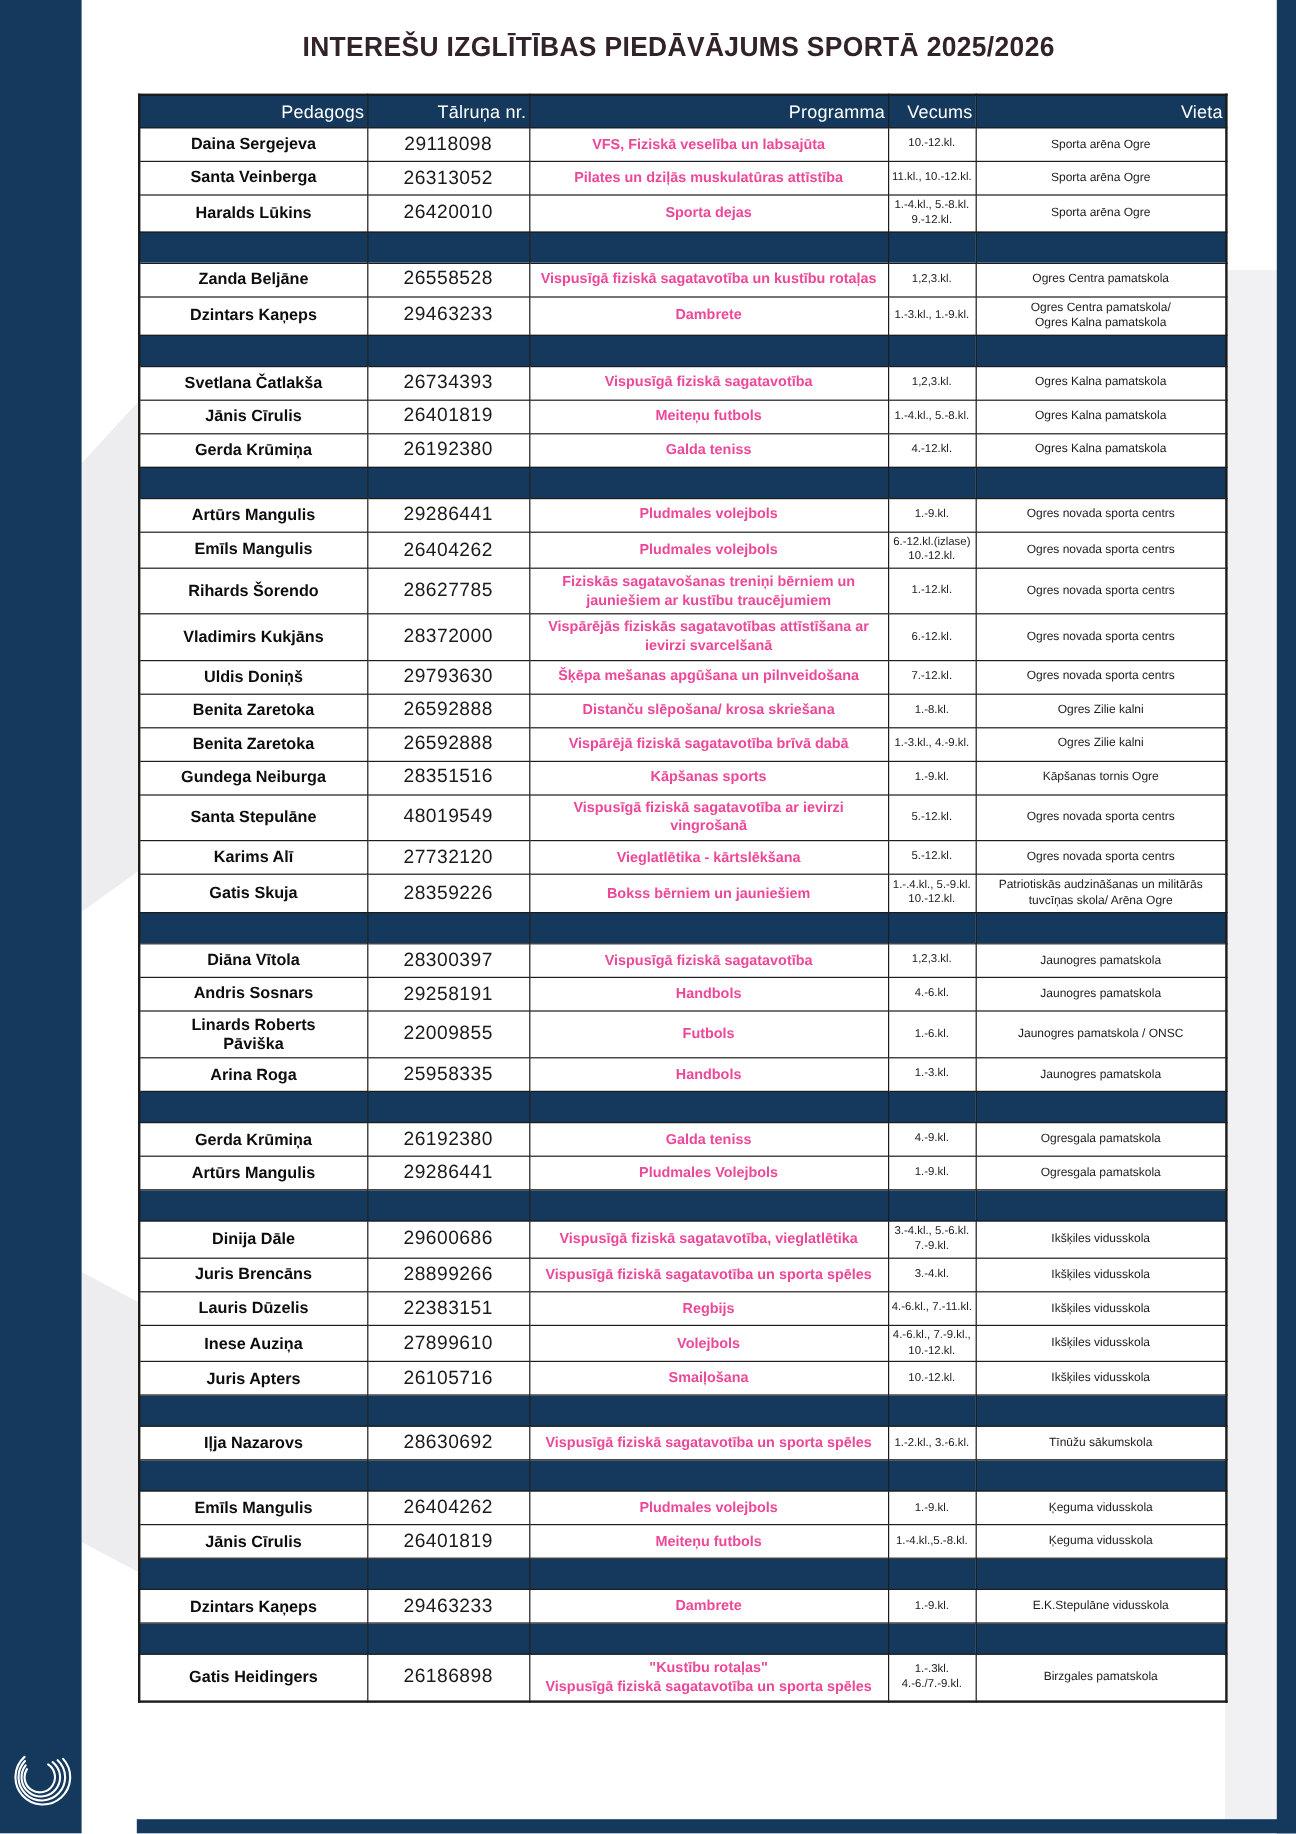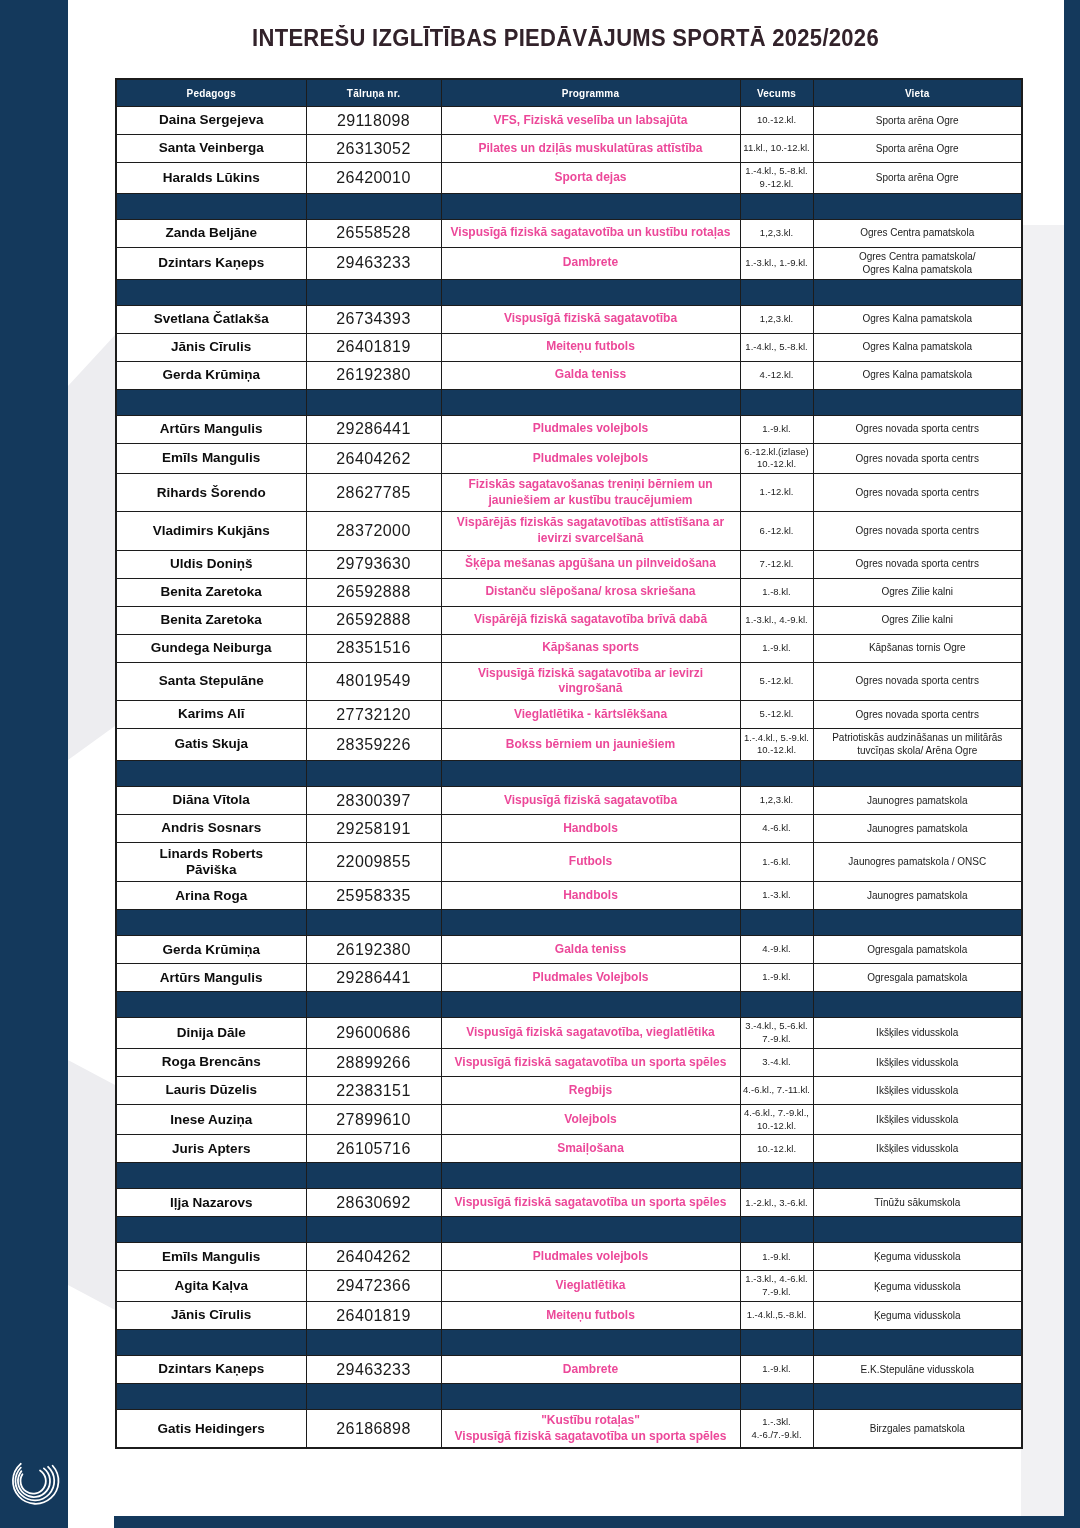--- a/index.html
+++ b/index.html
@@ -28,21 +28,21 @@
   }
   table.offers{
     position:absolute;left:115px;top:78px;width:906px;
     border-collapse:collapse;border:2px solid var(--border,#1c1c1c);
     table-layout:fixed;
   }
   col.w0{width:190px}col.w1{width:135px}col.w2{width:299px}col.w3{width:73px}col.w4{width:209px}
   th,td{border:1px solid var(--border,#1c1c1c);text-align:center;vertical-align:middle;}
   thead th{
     background:var(--navy,#14395c);color:var(--header_text,#fff);
-    font-size:10px;font-weight:bold;padding:4px 2px;height:18px;letter-spacing:.2px;
+    font-size:15px;font-weight:normal;padding:4px 2px;height:18px;letter-spacing:.2px;text-align:right;
   }
   tbody tr.data{height:28px;background:#fff;}
   tbody tr.sep{height:26px;}
   tbody tr.sep td{background:var(--navy,#14395c);padding:0;}
   td{white-space:pre-line;}
   td.c0{font-weight:bold;font-size:13.5px;color:#0d0d0d;padding:3px 20px;line-height:1.2;}
   td.c1{font-size:16px;color:#1a1a1a;padding:3px 4px;letter-spacing:.4px;line-height:1.1;}
   td.c2{font-weight:bold;font-size:12px;color:#ec4899;padding:3px 8px;line-height:1.3;}
   td.c3{font-size:9.5px;color:#1b1b1b;padding:2px 2px;line-height:1.35;text-align:center;}
   td.c4{font-size:10px;color:#1b1b1b;padding:2px 16px;line-height:1.35;}
@@ -313,21 +313,21 @@
       </tr>
       <tr class="data">
         <td class="c0">Dinija Dāle</td>
         <td class="c1">29600686</td>
         <td class="c2">Vispusīgā fiziskā sagatavotība, vieglatlētika</td>
         <td class="c3">3.-4.kl., 5.-6.kl.
 7.-9.kl.</td>
         <td class="c4">Ikšķiles vidusskola</td>
       </tr>
       <tr class="data">
-        <td class="c0">Roga Brencāns</td>
+        <td class="c0">Juris Brencāns</td>
         <td class="c1">28899266</td>
         <td class="c2">Vispusīgā fiziskā sagatavotība un sporta spēles</td>
         <td class="c3">3.-4.kl.</td>
         <td class="c4">Ikšķiles vidusskola</td>
       </tr>
       <tr class="data">
         <td class="c0">Lauris Dūzelis</td>
         <td class="c1">22383151</td>
         <td class="c2">Regbijs</td>
         <td class="c3">4.-6.kl., 7.-11.kl.</td>
@@ -367,28 +367,20 @@
         <td></td>
         <td></td>
         <td></td>
         <td></td>
       </tr>
       <tr class="data">
         <td class="c0">Emīls Mangulis</td>
         <td class="c1">26404262</td>
         <td class="c2">Pludmales volejbols</td>
         <td class="c3">1.-9.kl.</td>
-        <td class="c4">Ķeguma vidusskola</td>
-      </tr>
-      <tr class="data">
-        <td class="c0">Agita Kaļva</td>
-        <td class="c1">29472366</td>
-        <td class="c2">Vieglatlētika</td>
-        <td class="c3">1.-3.kl., 4.-6.kl.
-7.-9.kl.</td>
         <td class="c4">Ķeguma vidusskola</td>
       </tr>
       <tr class="data">
         <td class="c0">Jānis Cīrulis</td>
         <td class="c1">26401819</td>
         <td class="c2">Meiteņu futbols</td>
         <td class="c3">1.-4.kl.,5.-8.kl.</td>
         <td class="c4">Ķeguma vidusskola</td>
       </tr>
       <tr class="sep">

